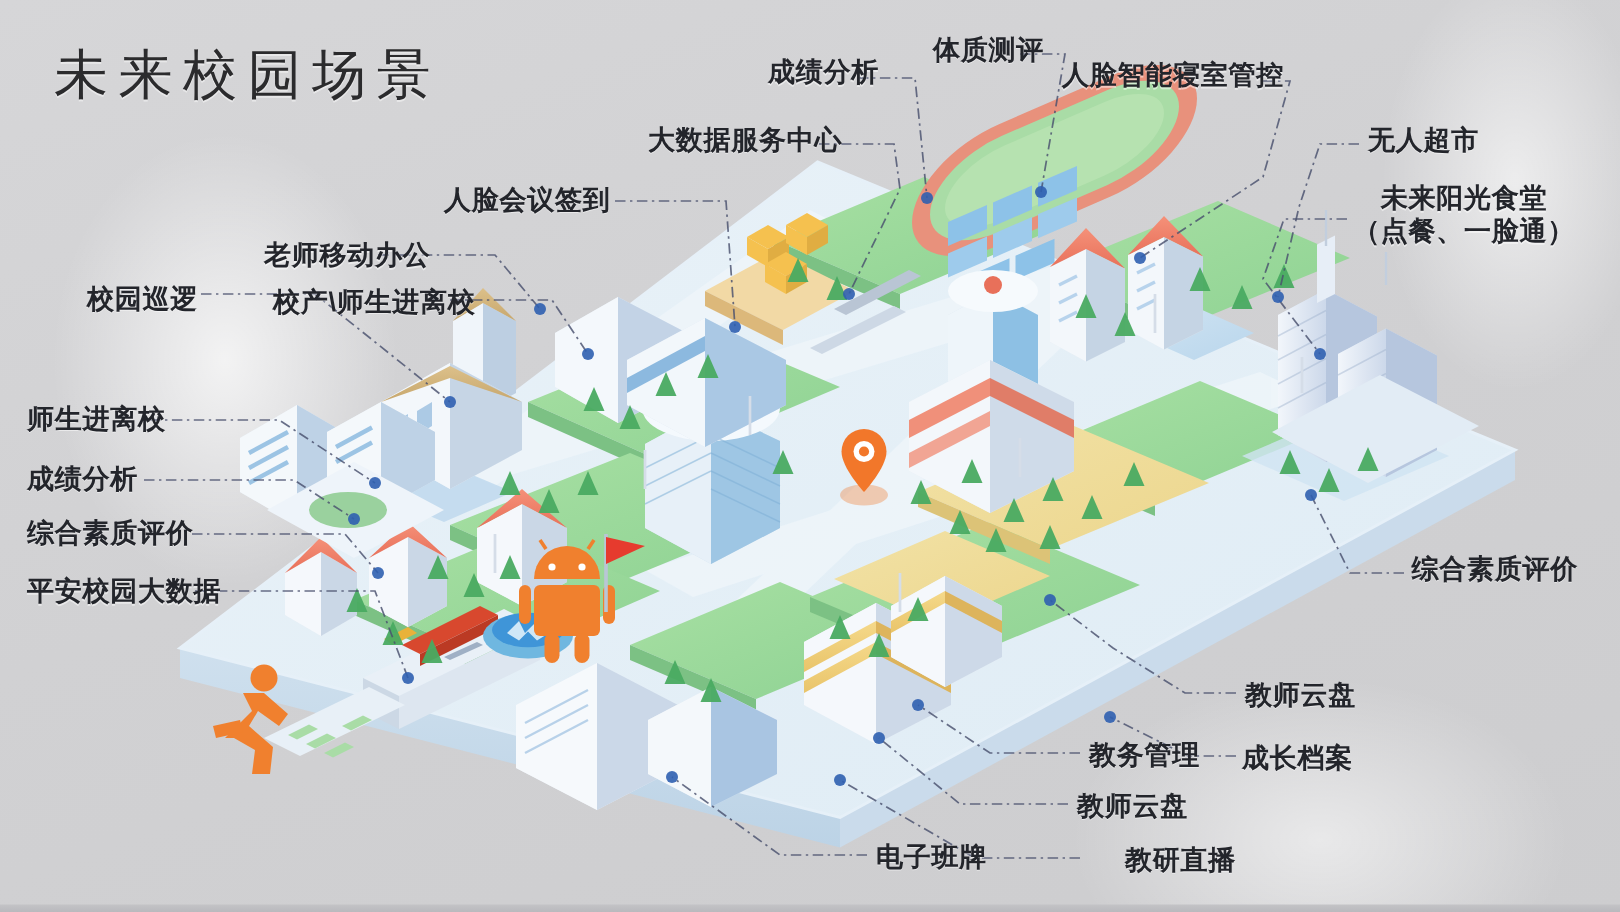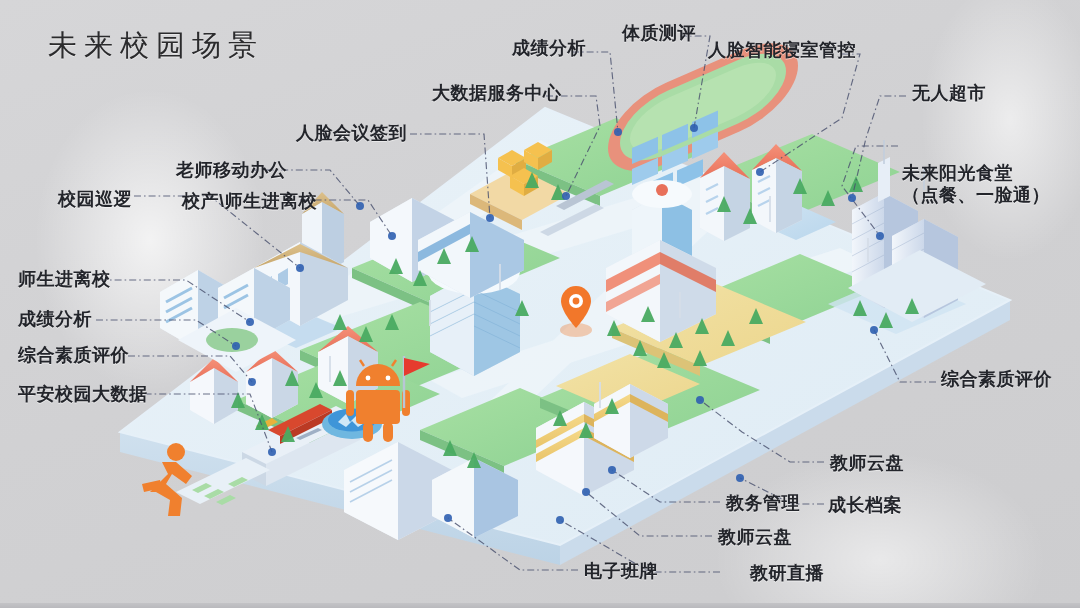--- a/index.html
+++ b/index.html
@@ -18,39 +18,39 @@
       radial-gradient(ellipse 230px 150px at 880px 560px, rgba(255,255,255,.55) 0%, rgba(255,255,255,0) 72%),
       linear-gradient(160deg,#d6d6d8 0%, #d1d1d3 45%, #cdcdcf 100%);
   }
   .bottom-edge{
     position:absolute;left:0;bottom:0;width:1080px;height:5px;
     background:linear-gradient(180deg,#c3c3c6,#b9b9bd);
   }
 
   
   .title{
-    position:absolute;left:48px;top:26px;
-    font-size:29px;letter-spacing:7px;color:#2b2b2d;
+    position:absolute;left:36px;top:26px;
+    font-size:36px;letter-spacing:7px;color:#2b2b2d;
     font-weight:500;
     text-shadow:0 1px 0 rgba(255,255,255,.45);
     white-space:nowrap;
   }
 
   
   .label{
     position:absolute;
     font-size:18px;
     color:#23252b;
     font-weight:700;
     white-space:nowrap;
     letter-spacing:.5px;
     line-height:1.25;
     text-shadow:0 1px 0 rgba(255,255,255,.5);
   }
-  .label.two{line-height:1.2;text-align:left;margin-top:41px;}
+  .label.two{line-height:1.2;text-align:center;}
 
   
   #connectors{position:absolute;left:0;top:0;width:1080px;height:608px;pointer-events:none;}
   #connectors path{fill:none;stroke:#49516e;stroke-width:1.15;stroke-dasharray:7 3 1.6 3;opacity:.82;}
   #connectors circle.node{fill:#2f5fb0;opacity:.9;}
 
   
   #map{position:absolute;left:0;top:0;width:1080px;height:608px;}
 
   

